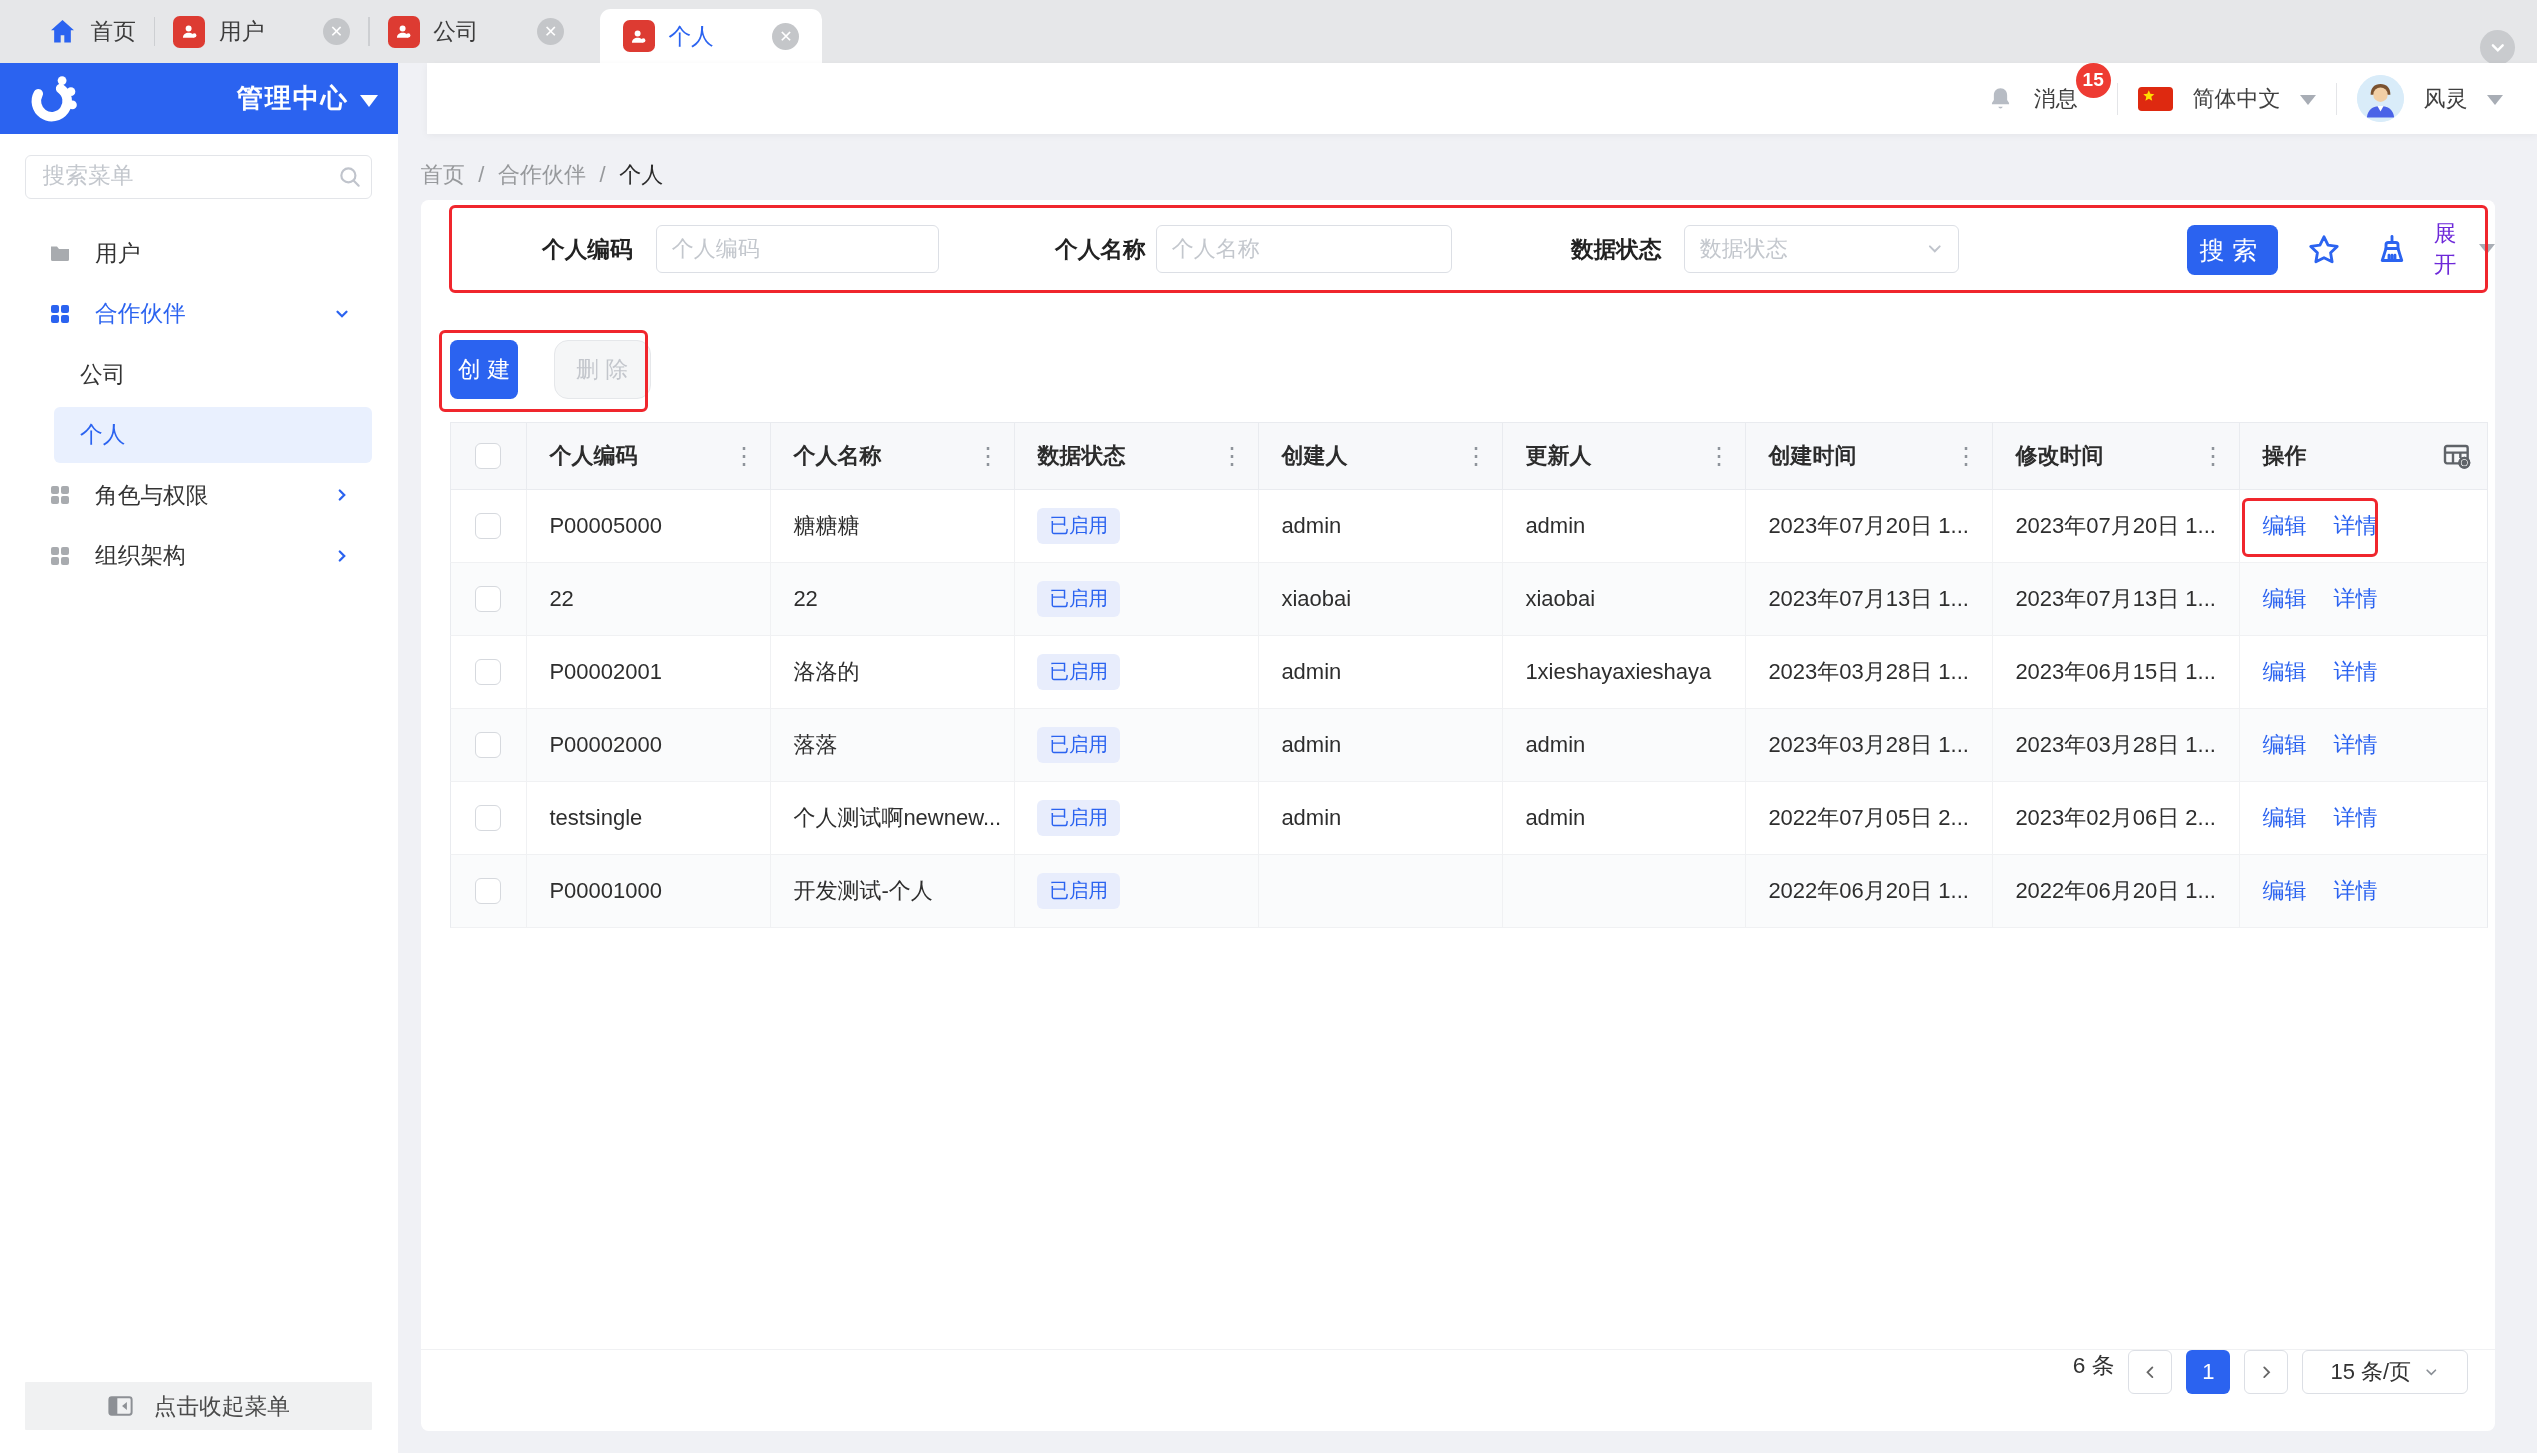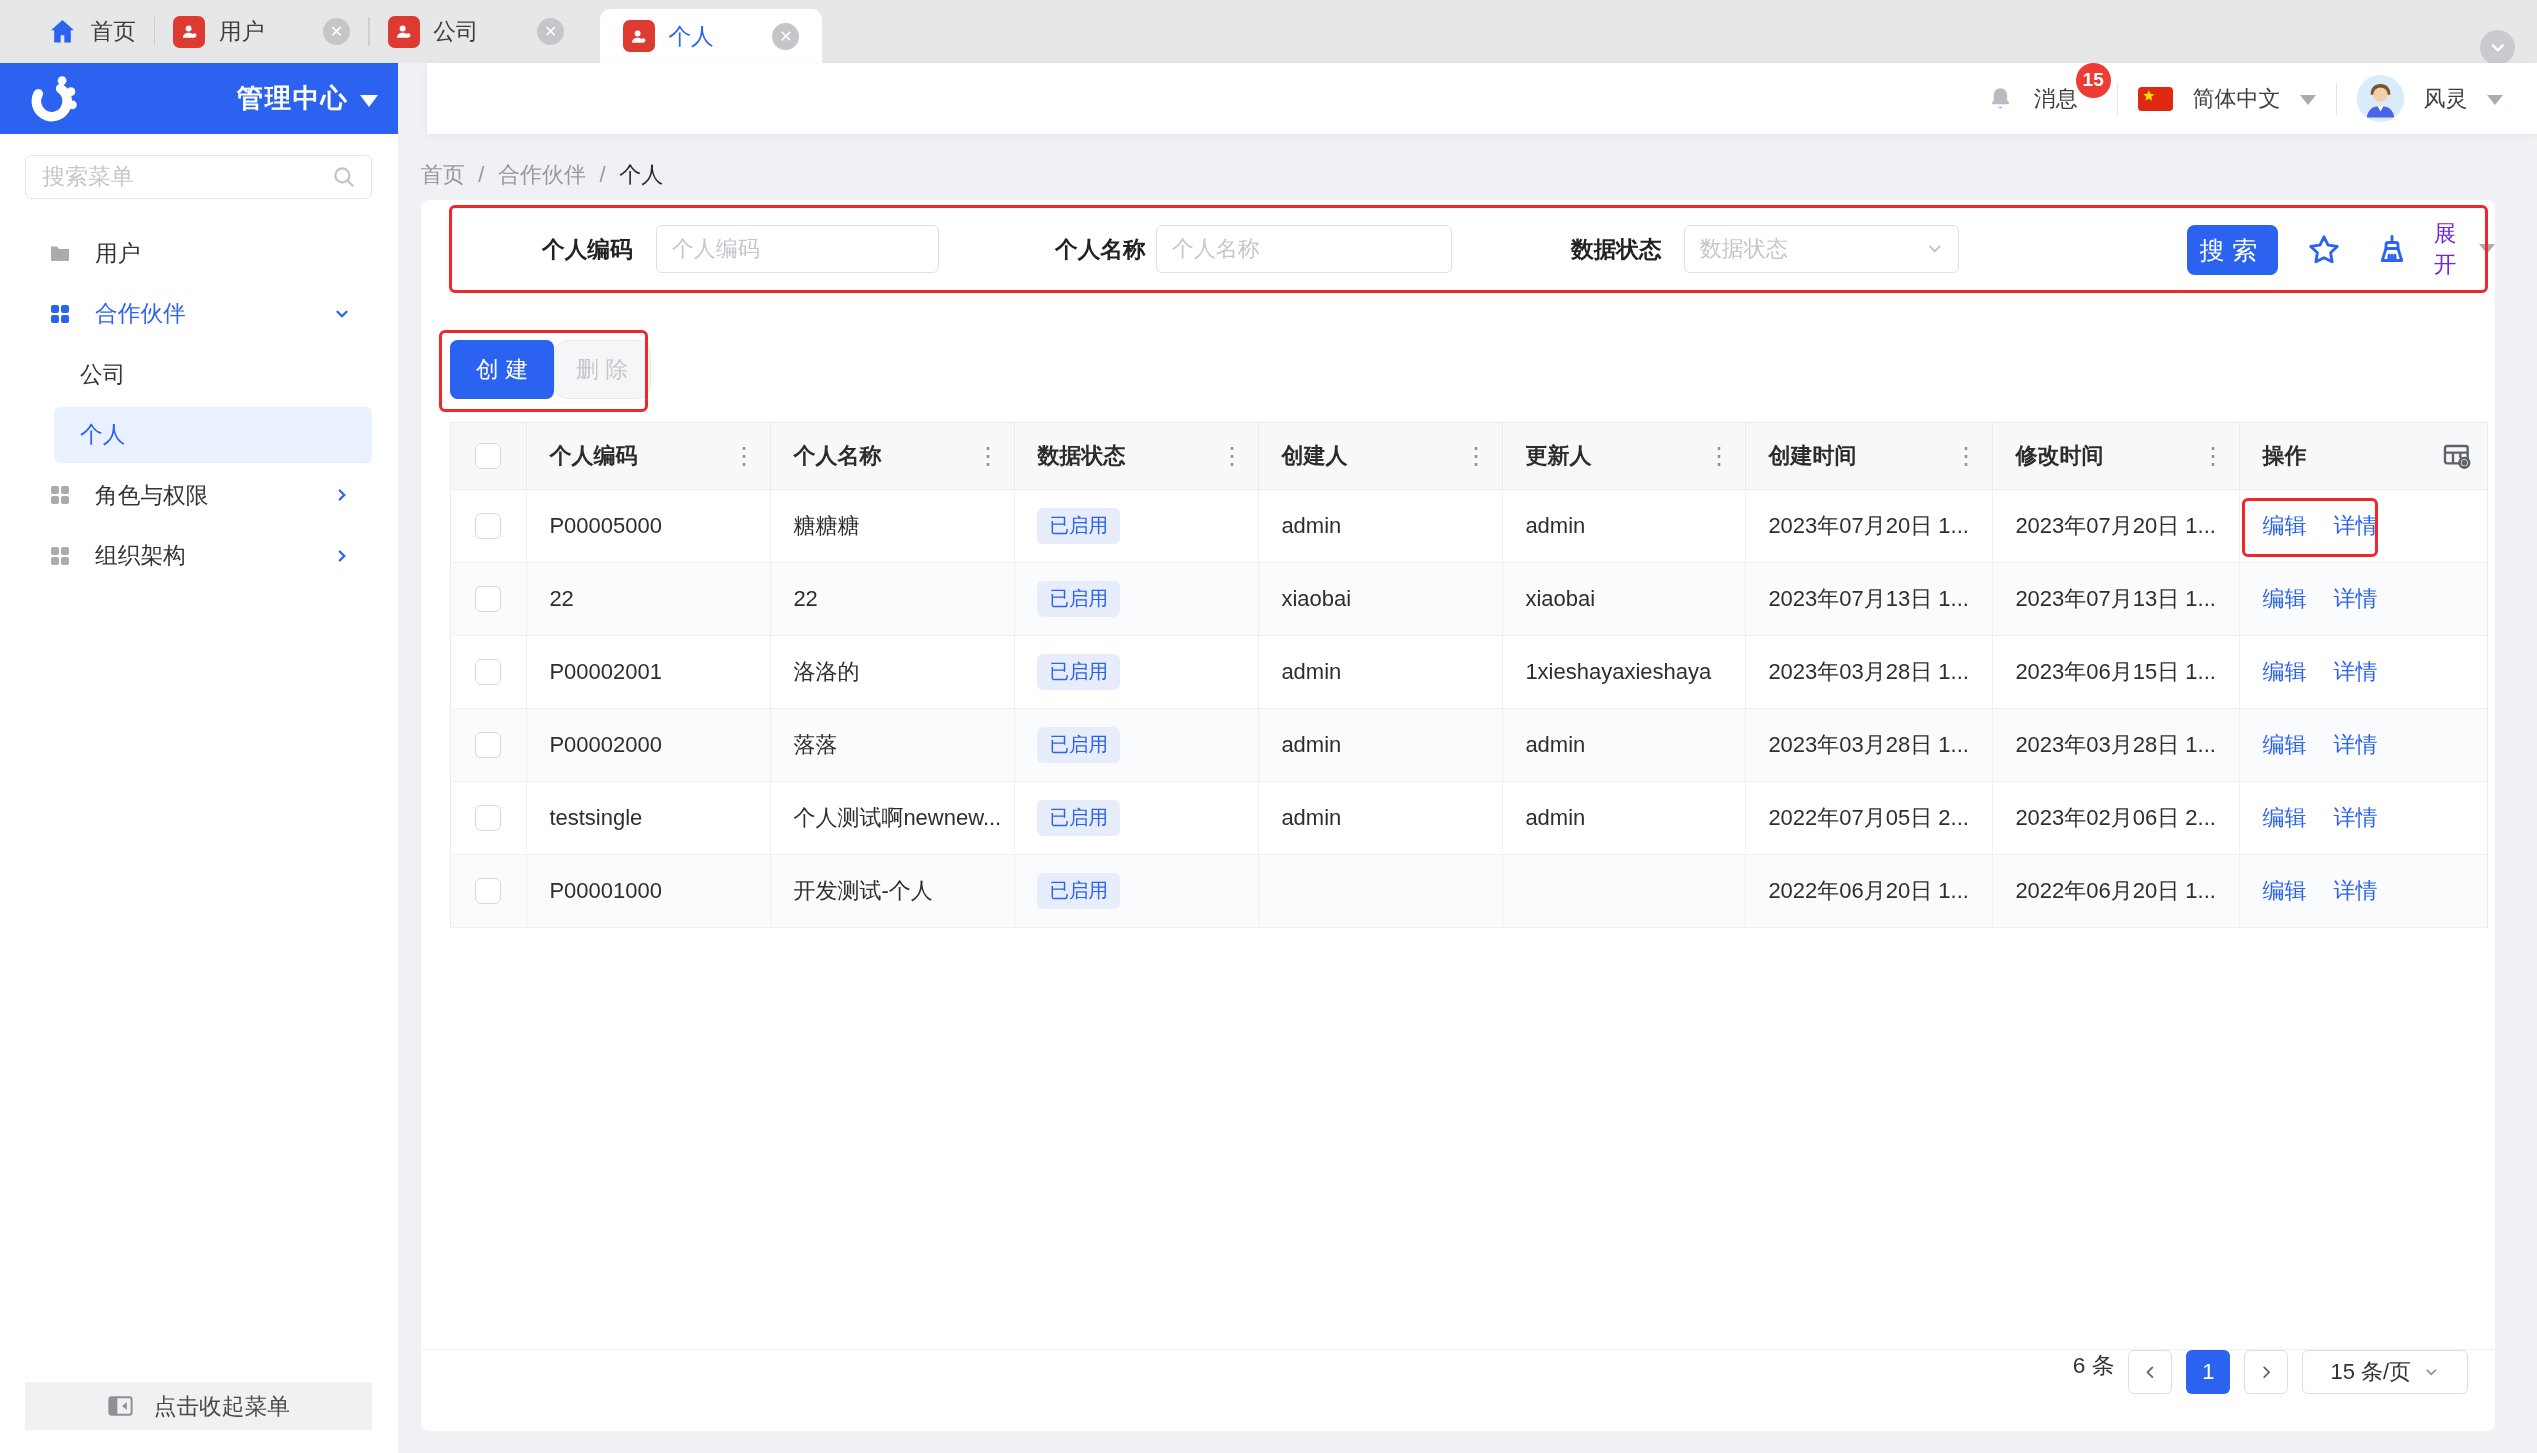--- a/index.html
+++ b/index.html
@@ -47,21 +47,21 @@
     display:flex; align-items:flex-start; padding:2.3px 0 0 4.5px; }
   .caret-down-g { width:0; height:0; border-left:8.3px solid transparent; border-right:8.3px solid transparent;
     border-top:10.6px solid #a8adb5; margin-top:3.8px; }
   .avatar { width:47px; height:47px; border-radius:50%; background:#d9ecf9; overflow:hidden; }
 
   
   .side { position:absolute; left:0; top:134px; width:398px; bottom:0; background:#fff; z-index:3; }
   .side-search { position:absolute; left:25px; top:21px; width:347px; height:44px;
     border:1.5px solid #e3e5e9; border-radius:6px; display:flex; align-items:center; padding:0 13.6px 0 16.6px; }
   .side-search input { flex:1; border:none; outline:none; font-size:22.7px; color:#333;
-    font-family:Liberation Serif, serif; background:transparent; }
+    font-family:Liberation Mono, monospace; background:transparent; }
   .side-search input::placeholder { color:#c3c7cd; }
   .menu { position:absolute; left:0; right:0; top:91px; }
   .m-item { display:flex; align-items:center; height:56px; padding-left:48px;
     font-size:22.7px; color:#333; margin-bottom:4.5px; }
   .m-item .m-ico { width:26px; margin-right:21px; display:flex; }
   .m-item.active-parent { color:#2b63f0; }
   .m-chevron { margin-left:auto; margin-right:47px; display:flex; }
   .m-sub { display:flex; align-items:center; height:56px; padding-left:80px;
     font-size:22.7px; color:#333; margin-bottom:4.5px; }
   .m-sub.selected { margin:0 26.4px 4.5px 54px; padding-left:26px; background:#e9f0fe;
@@ -89,21 +89,21 @@
     display:flex; align-items:center; padding:0 13.6px 0 15px; }
   .f-select .ph { font-size:22px; color:#c3c7cd; flex:1; }
   .btn-search { position:absolute; left:1766px; top:25px; width:91px; height:50px;
     background:#2b63f0; color:#fff; border:none; border-radius:7.6px; font-size:25px;
     letter-spacing:7.6px; padding-left:0; font-family:inherit; }
   .icon-btn { position:absolute; top:32px; }
   .expand { position:absolute; left:2013px; top:25px; height:48px; display:flex;
     align-items:center; gap:9px; font-size:22.7px; color:#6d28d9; }
 
   
-  .btn-create { position:absolute; left:29.5px; top:140px; width:104px; height:59px;
+  .btn-create { position:absolute; left:29.5px; top:140px; width:68px; height:59px;
     background:#2b63f0; color:#fff; border:none; border-radius:7.6px; font-size:22.7px;
     letter-spacing:6.8px; padding-left:6.8px; font-family:inherit; }
   .btn-delete { position:absolute; left:133px; top:140px; width:97px; height:59px;
     background:#f5f6f7; color:#c3c6cc; border:1.5px solid #e5e7ea; border-radius:14px;
     font-size:22.7px; letter-spacing:6.8px; padding-left:6.8px; font-family:inherit; }
 
   
   .table { position:absolute; left:29px; top:222px; width:2038px; }
   .thead, .tr { display:grid; grid-template-columns:76px 244px 244px 244px 244px 243px 247px 247px 1fr; }
   .thead { height:68px; background:#f7f8fa; border:0.8px solid #e9ebef; }

